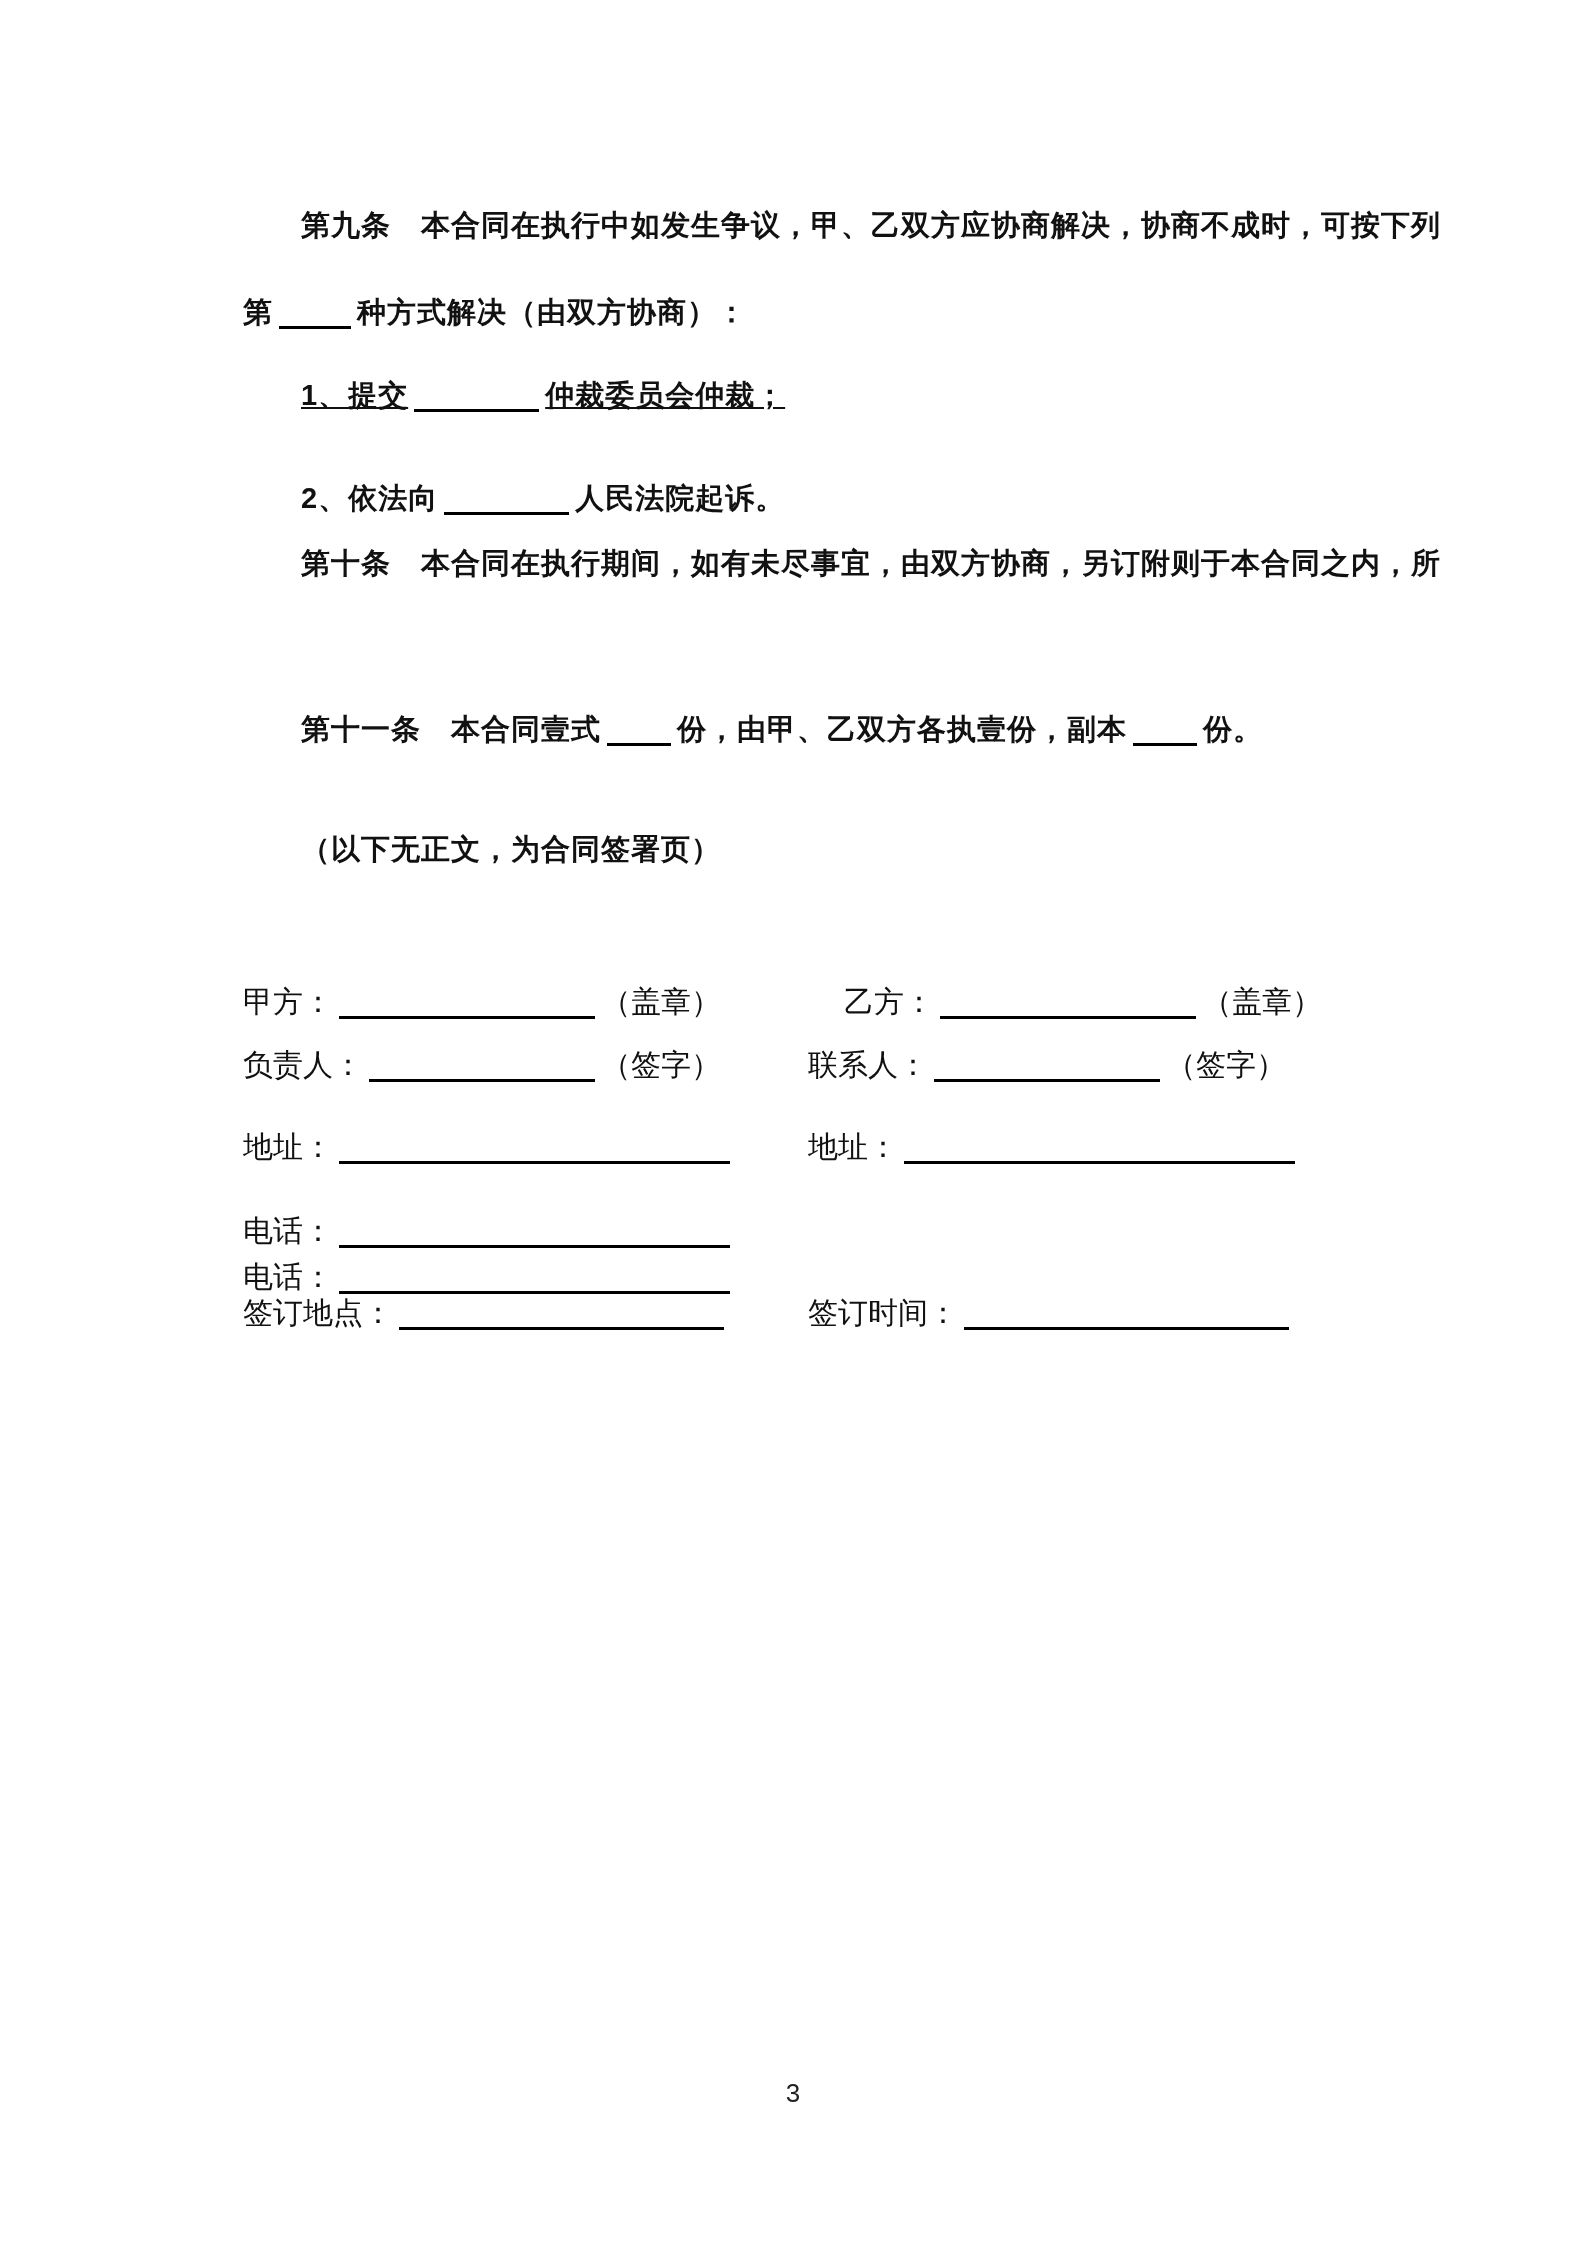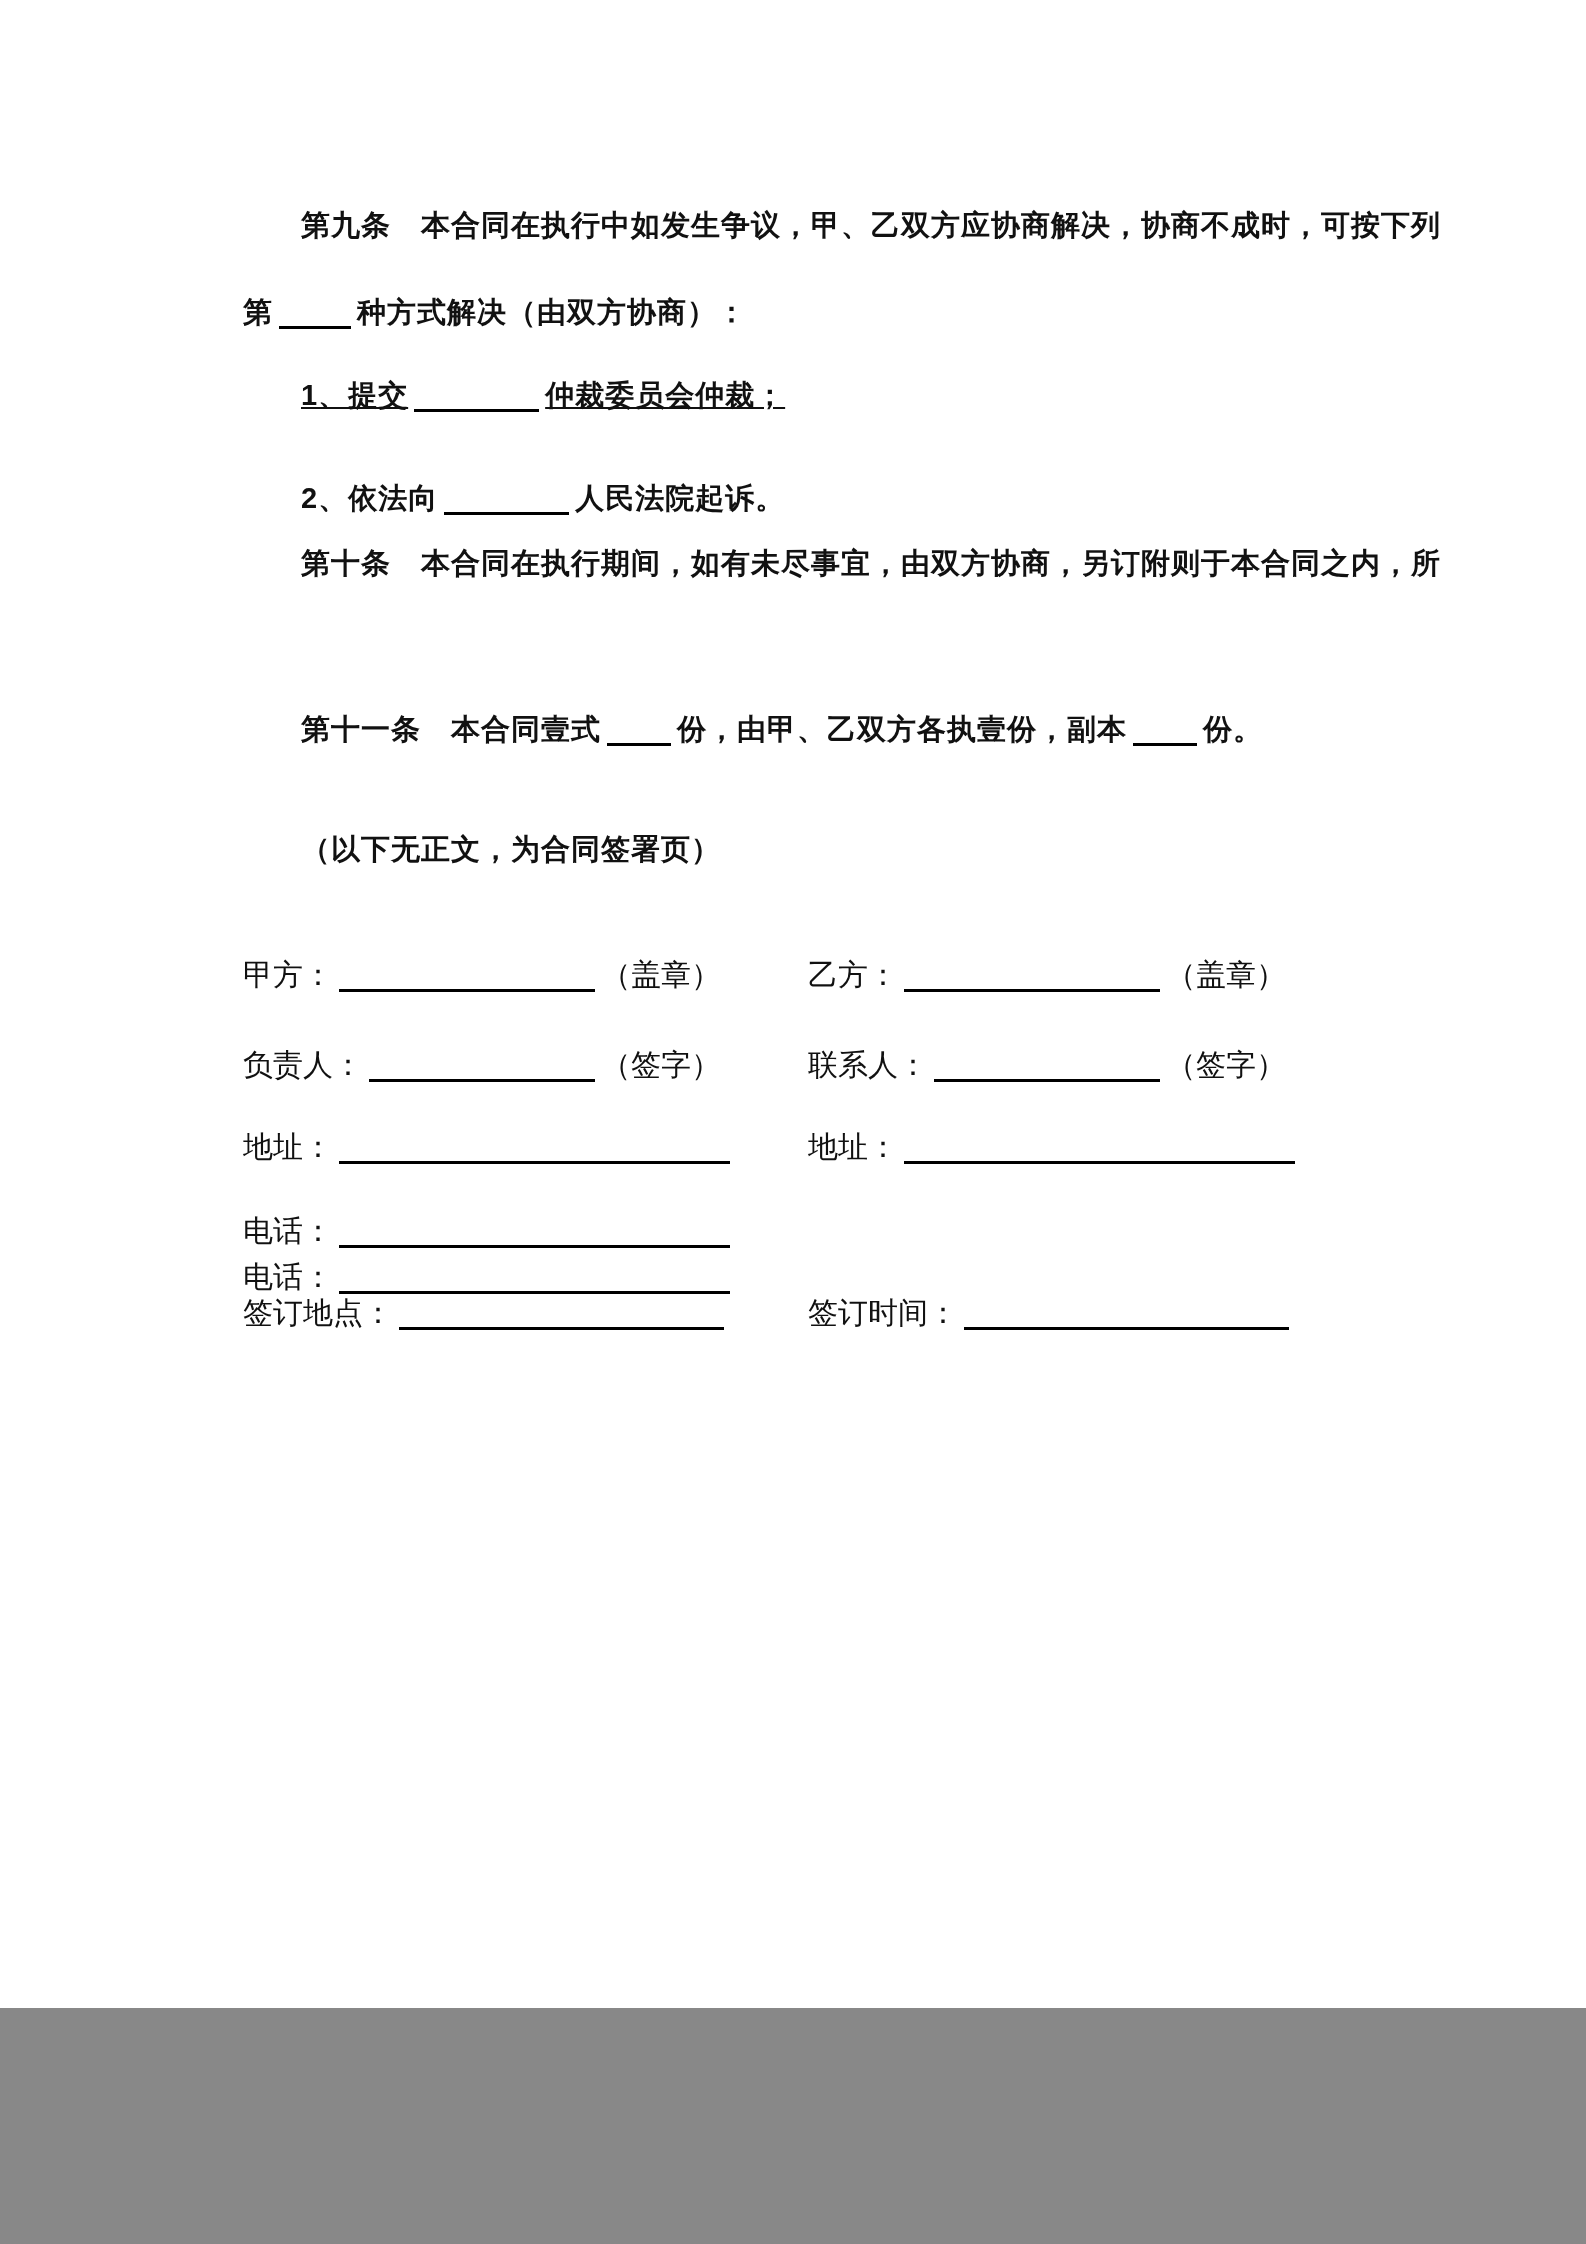--- a/index.html
+++ b/index.html
@@ -1,18 +1,18 @@
 <!DOCTYPE html>
 <html><head>
 <meta charset="utf-8">
 <style>
   html,body { margin:0; padding:0; background:#888; }
   .page {
     position:relative;
-    width:1586px; height:2008px;
+    width:1586px; height:2244px;
     margin:0 auto;
     background:#ffffff;
     font-family:"Liberation Sans", sans-serif;
     color:#111111;
   }
   .line {
     position:absolute;
     left:243px; right:150px;
     white-space:nowrap;
   }
@@ -39,21 +39,21 @@
 
   
   .l1  { top:203px;  }
   .l2  { top:290px;  }
   .l3  { top:373px;text-decoration:underline;  }
   .l4  { top:476px;  }
   .l5  { top:541px;  }
   .l6  { top:624px;  }
   .l7  { top:707px;  }
   .l8  { top:827px;  }
-  .s1  { top:952px;  }
+  .s1  { top:979px;gap:36px;  }
   .s2  { top:1042px; }
   .s3  { top:1124px; }
   .s4  { top:1208px;flex-direction:column; }
   .s5  { top:1290px;justify-content:flex-end; }
 
   .page-num {
     position:absolute;
     top:2078px; left:0; width:100%;
     text-align:center;
     font-size:26px; font-weight:400;

